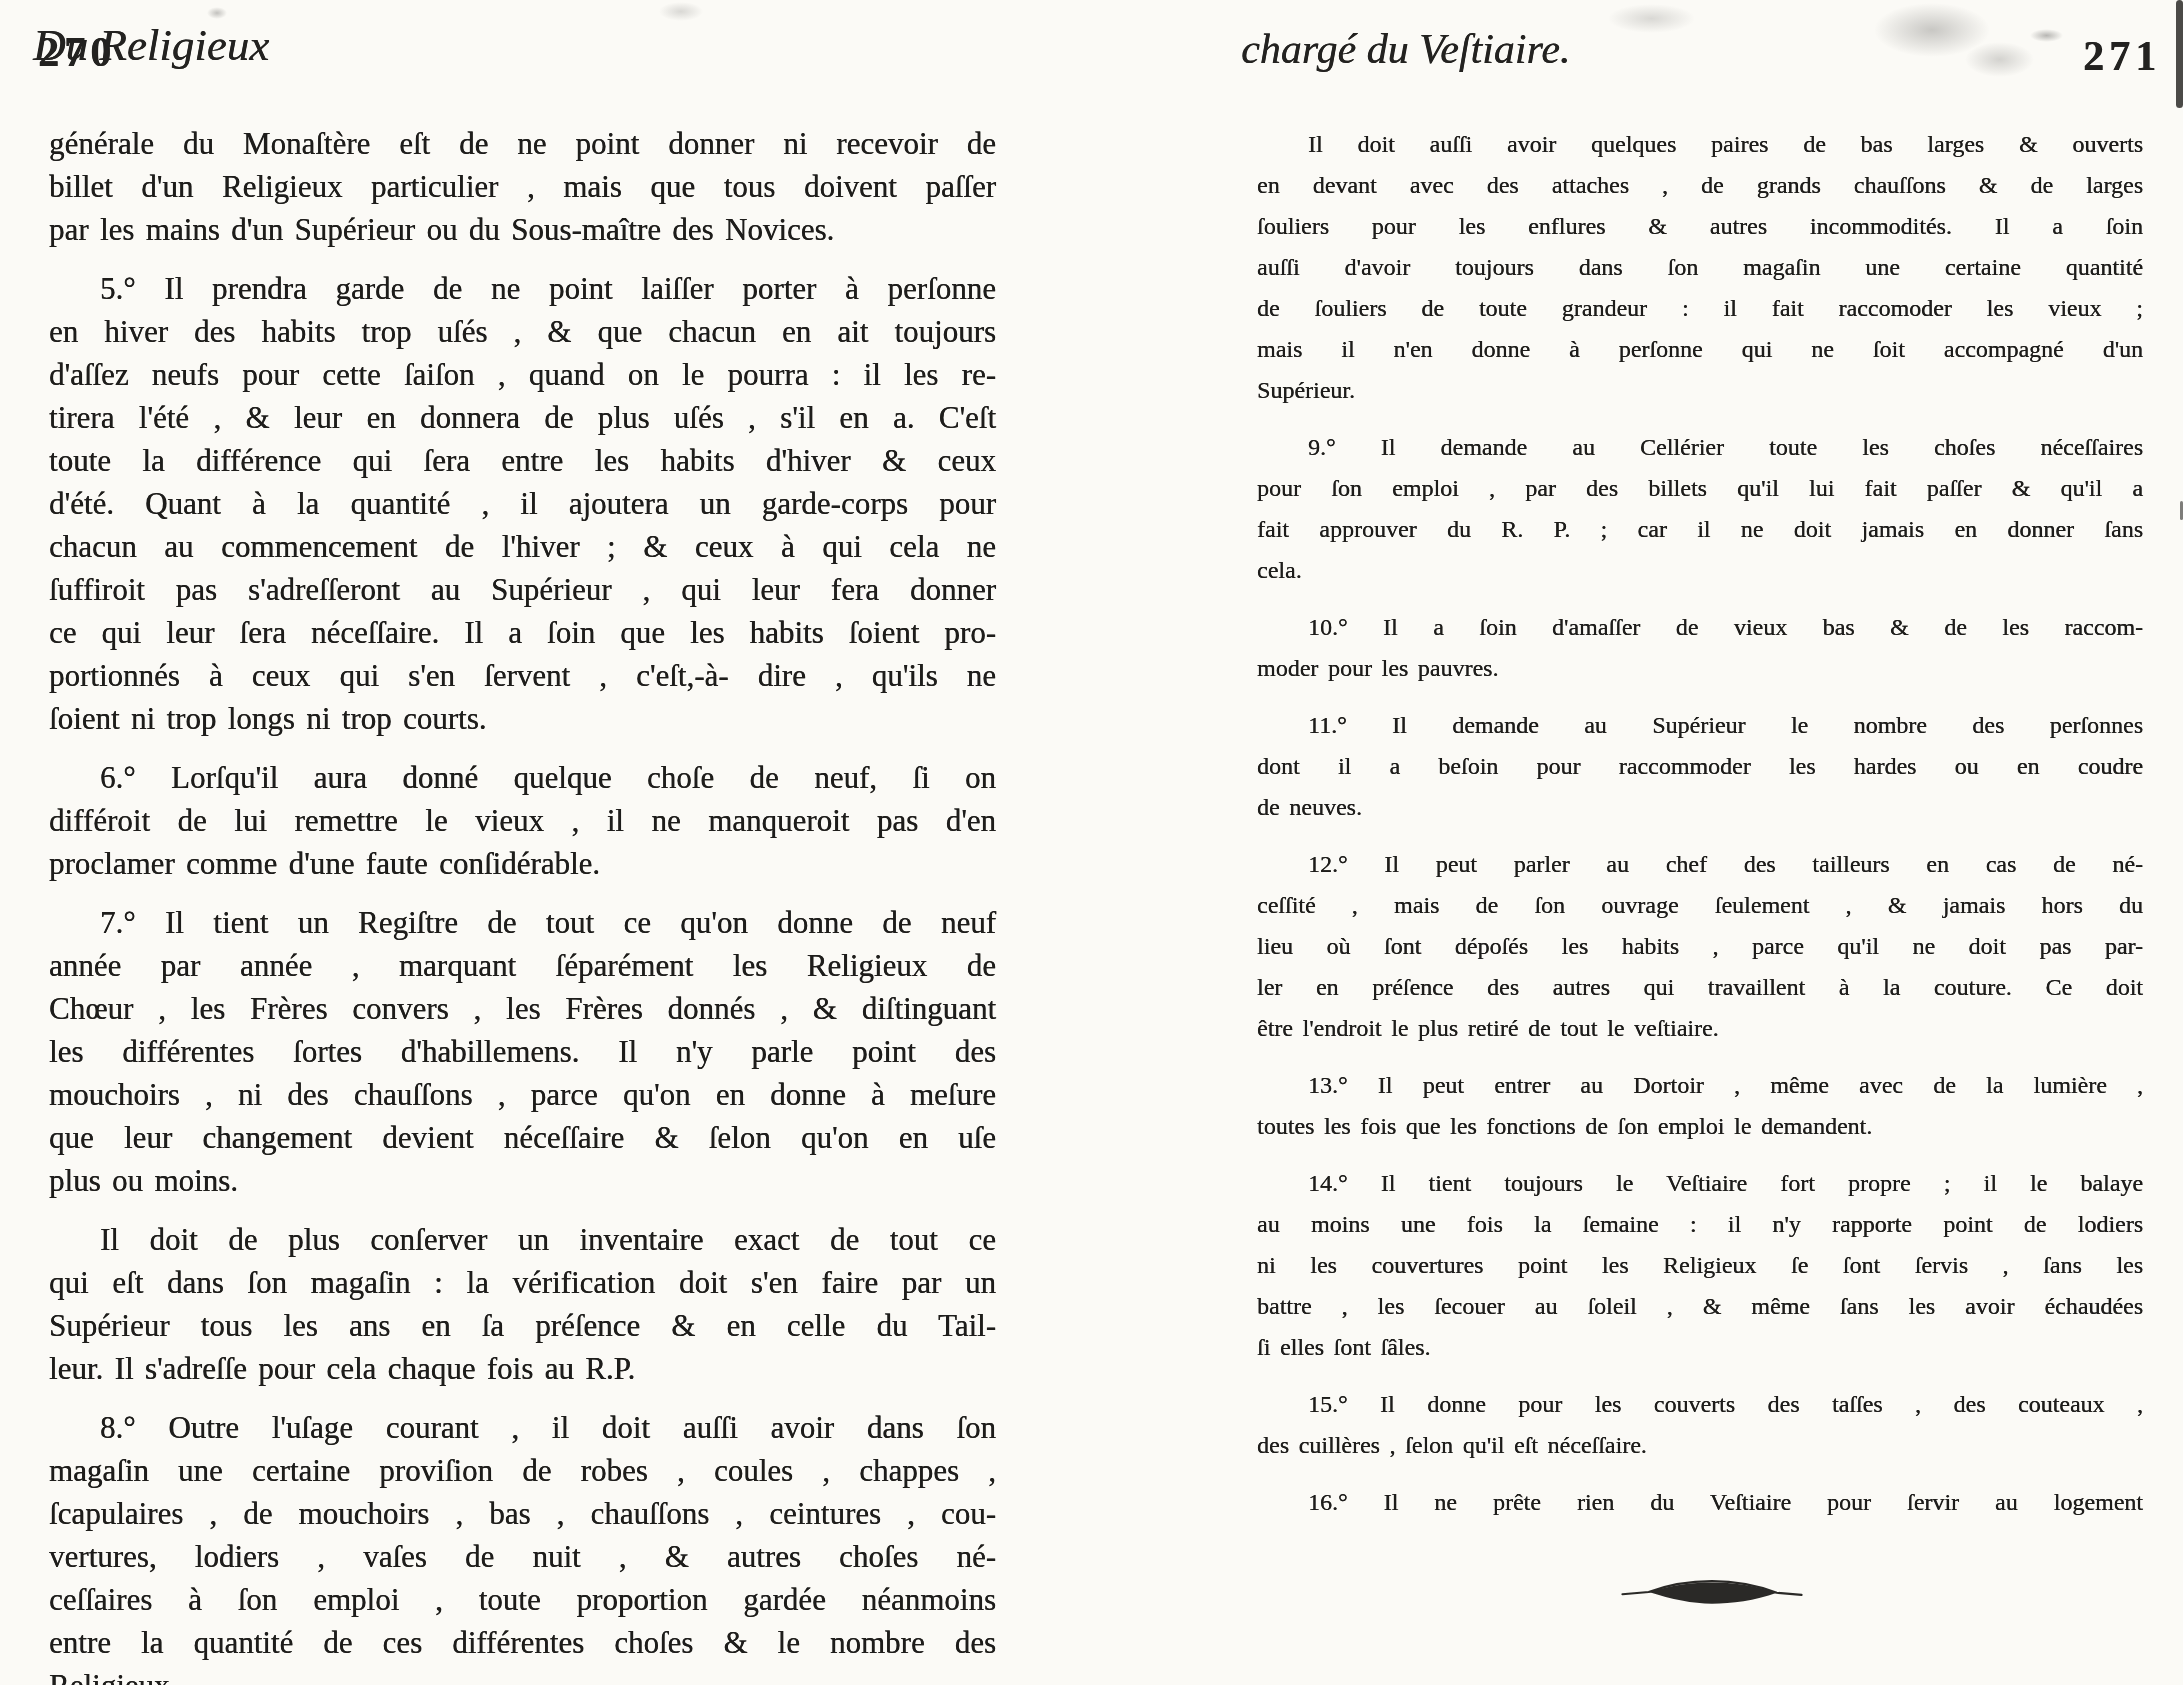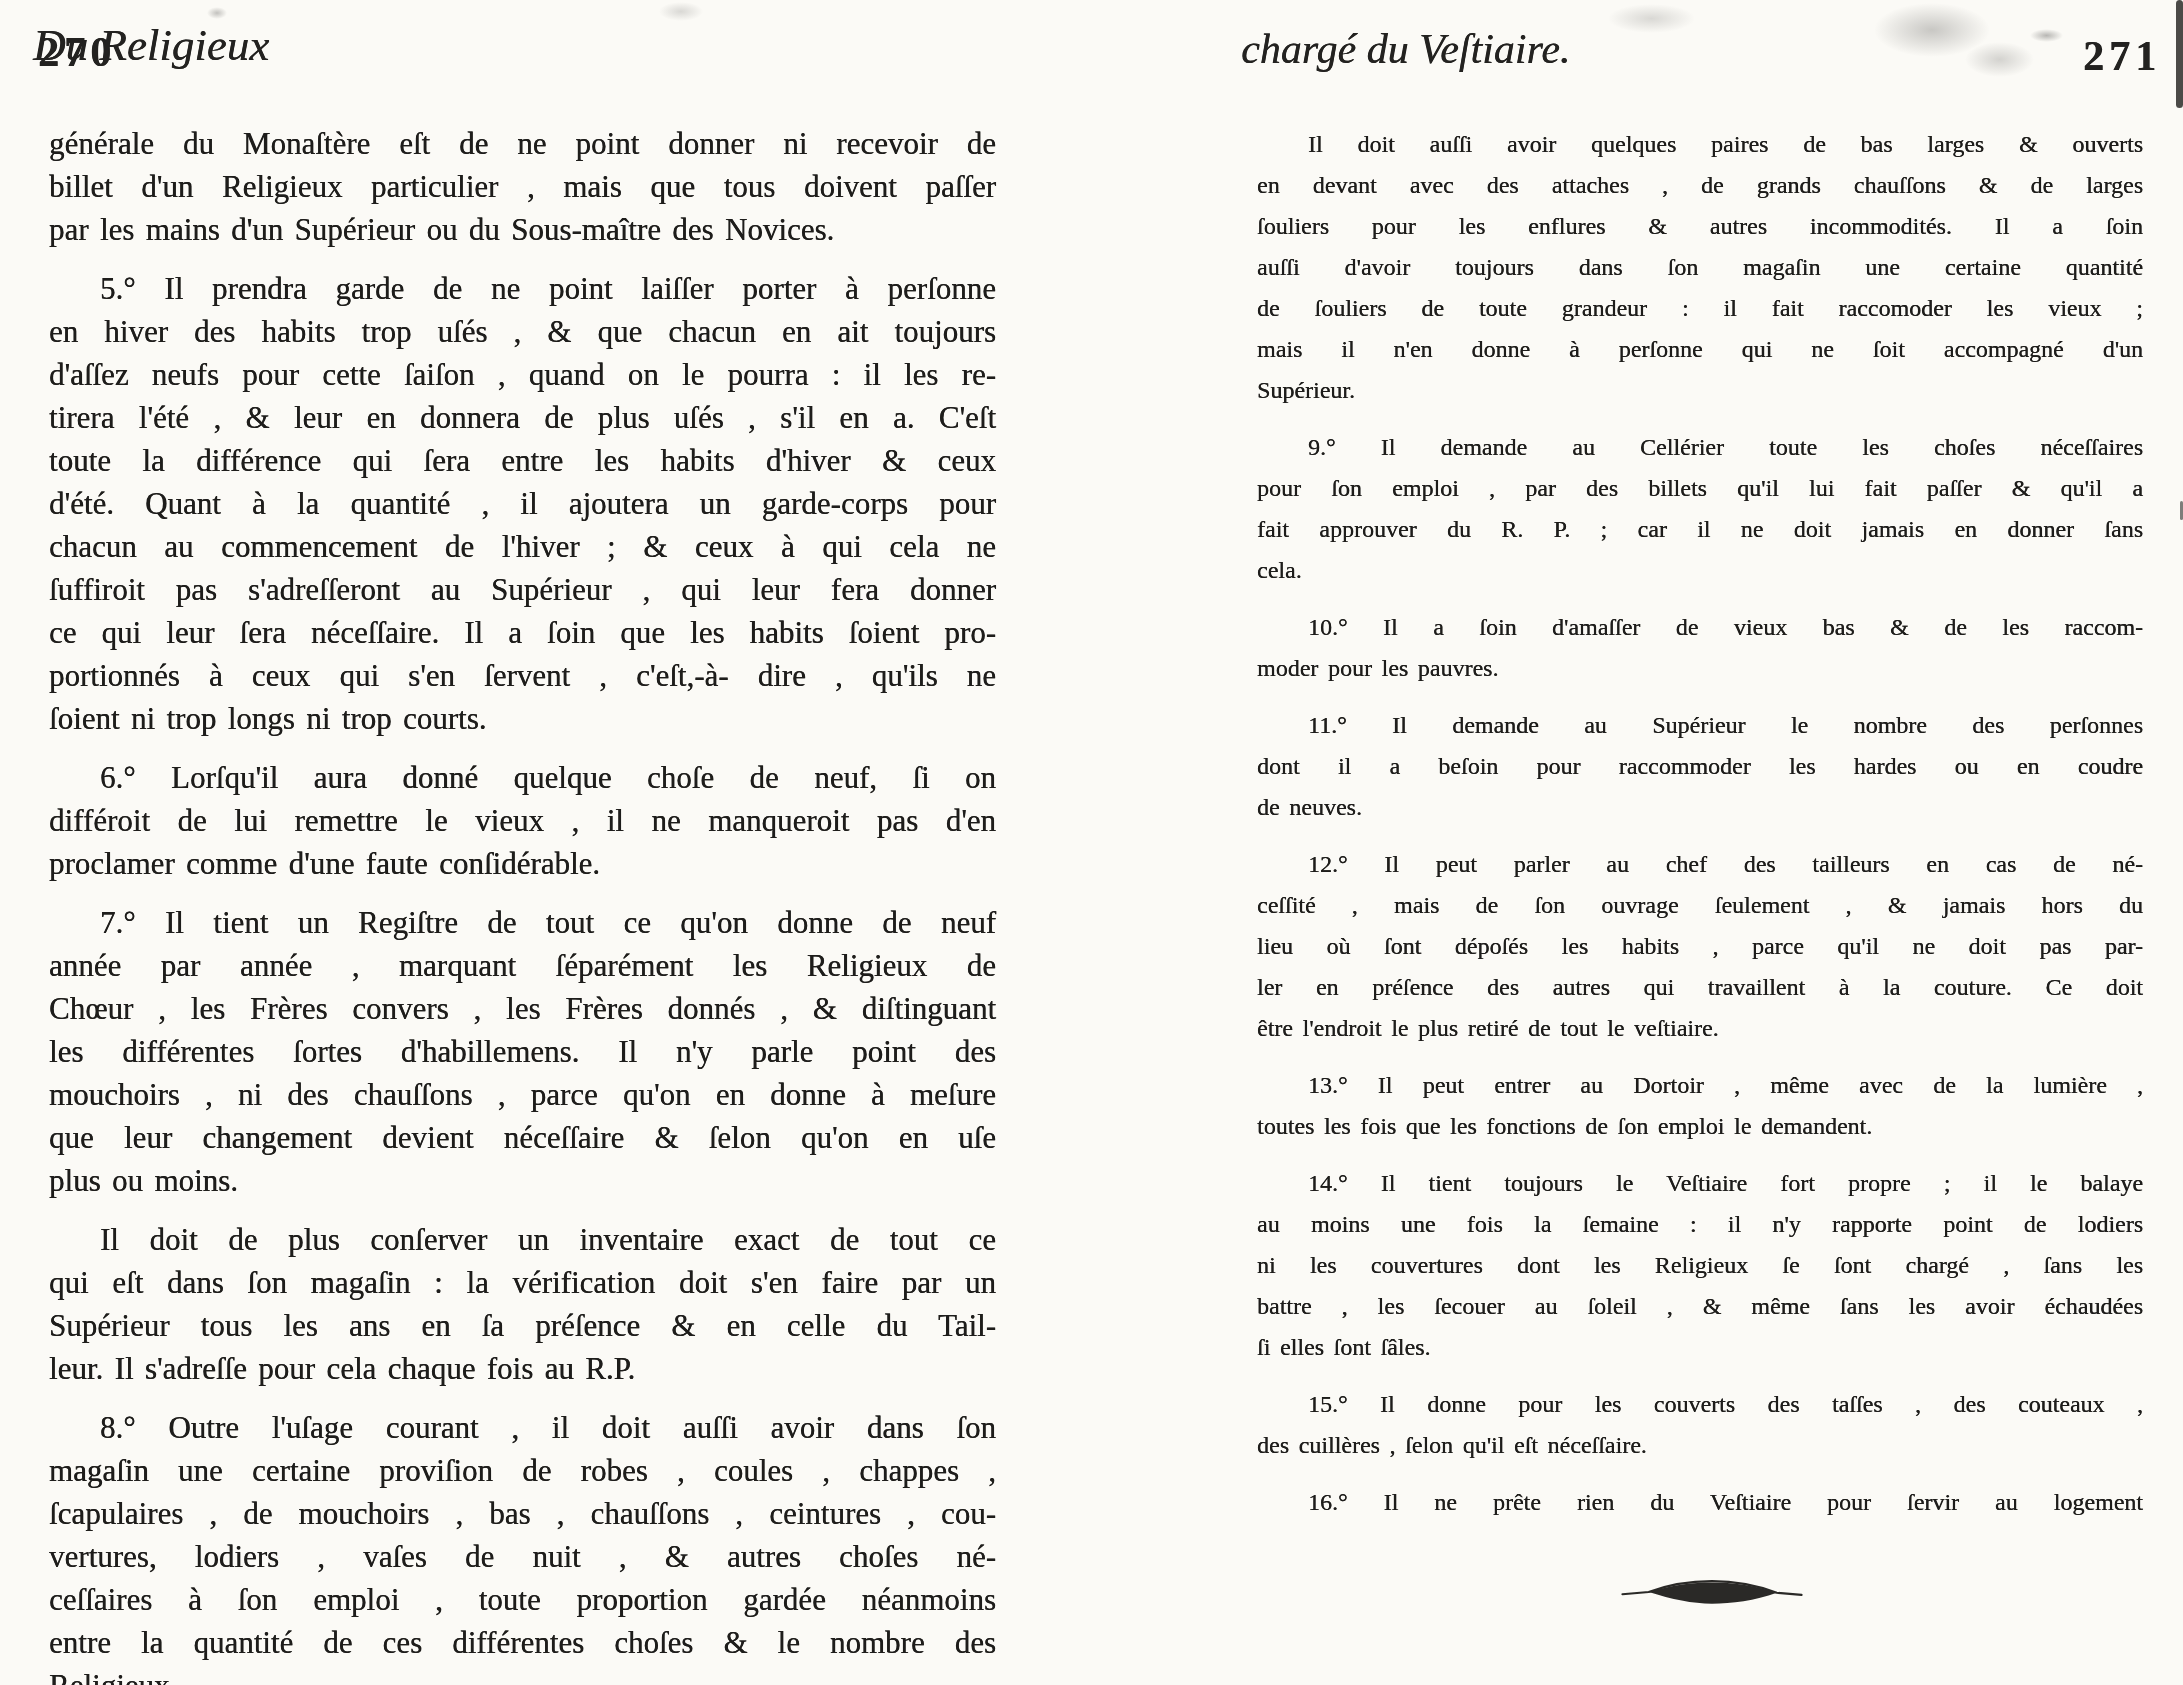--- a/index.html
+++ b/index.html
@@ -171,21 +171,21 @@
       <div class="line">ler en préſence des autres qui travaillent à la couture. Ce doit</div>
       <div class="line last">être l'endroit le plus retiré de tout le veſtiaire.</div>
     </div>
     <div class="para indent gap">
       <div class="line">13.° Il peut entrer au Dortoir , même avec de la lumière ,</div>
       <div class="line last">toutes les fois que les fonctions de ſon emploi le demandent.</div>
     </div>
     <div class="para indent gap">
       <div class="line">14.° Il tient toujours le Veſtiaire fort propre ; il le balaye</div>
       <div class="line">au moins une fois la ſemaine : il n'y rapporte point de lodiers</div>
-      <div class="line">ni les couvertures dont les Religieux ſe ſont chargé , ſans les</div>
+      <div class="line">ni les couvertures point les Religieux ſe ſont ſervis , ſans les</div>
       <div class="line">battre , les ſecouer au ſoleil , &amp; même ſans les avoir échaudées</div>
       <div class="line last">ſi elles ſont ſâles.</div>
     </div>
     <div class="para indent gap">
       <div class="line">15.° Il donne pour les couverts des taſſes , des couteaux ,</div>
       <div class="line last">des cuillères , ſelon qu'il eſt néceſſaire.</div>
     </div>
     <div class="para indent gap">
       <div class="line">16.° Il ne prête rien du Veſtiaire pour ſervir au logement</div>
     </div>

